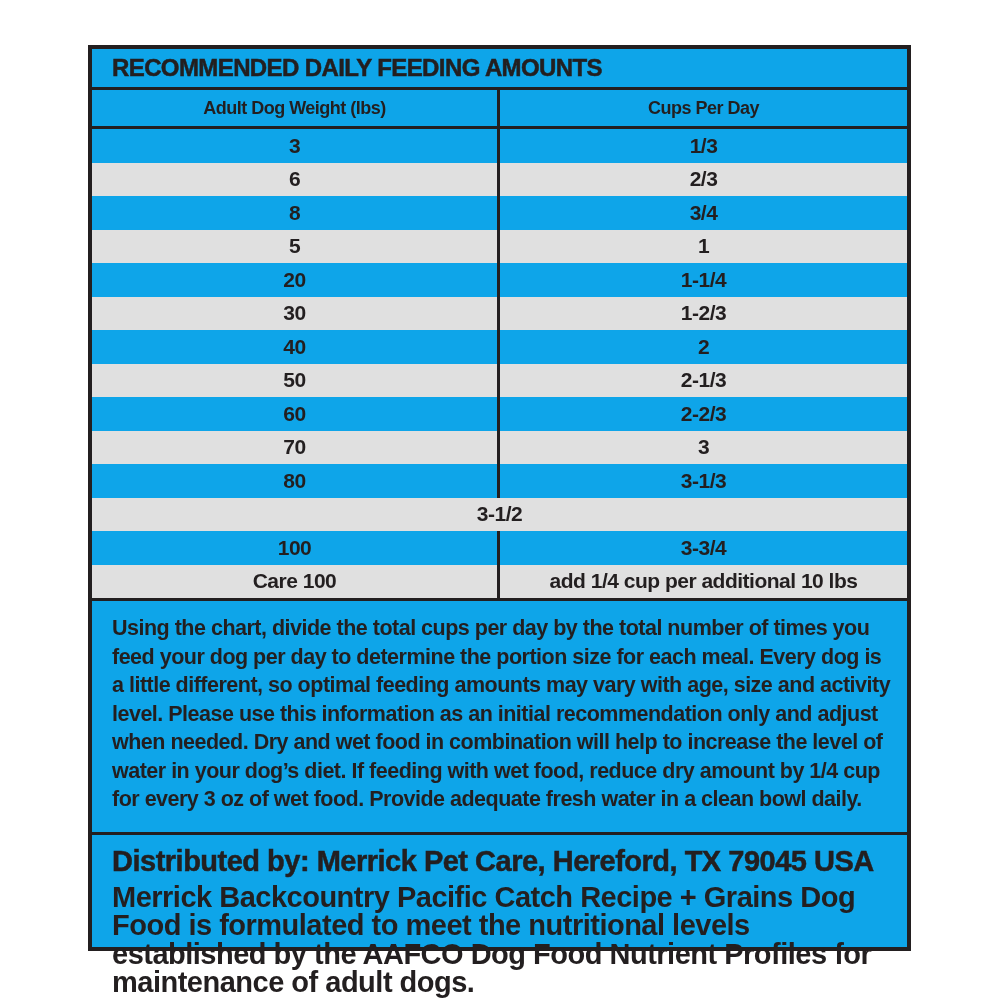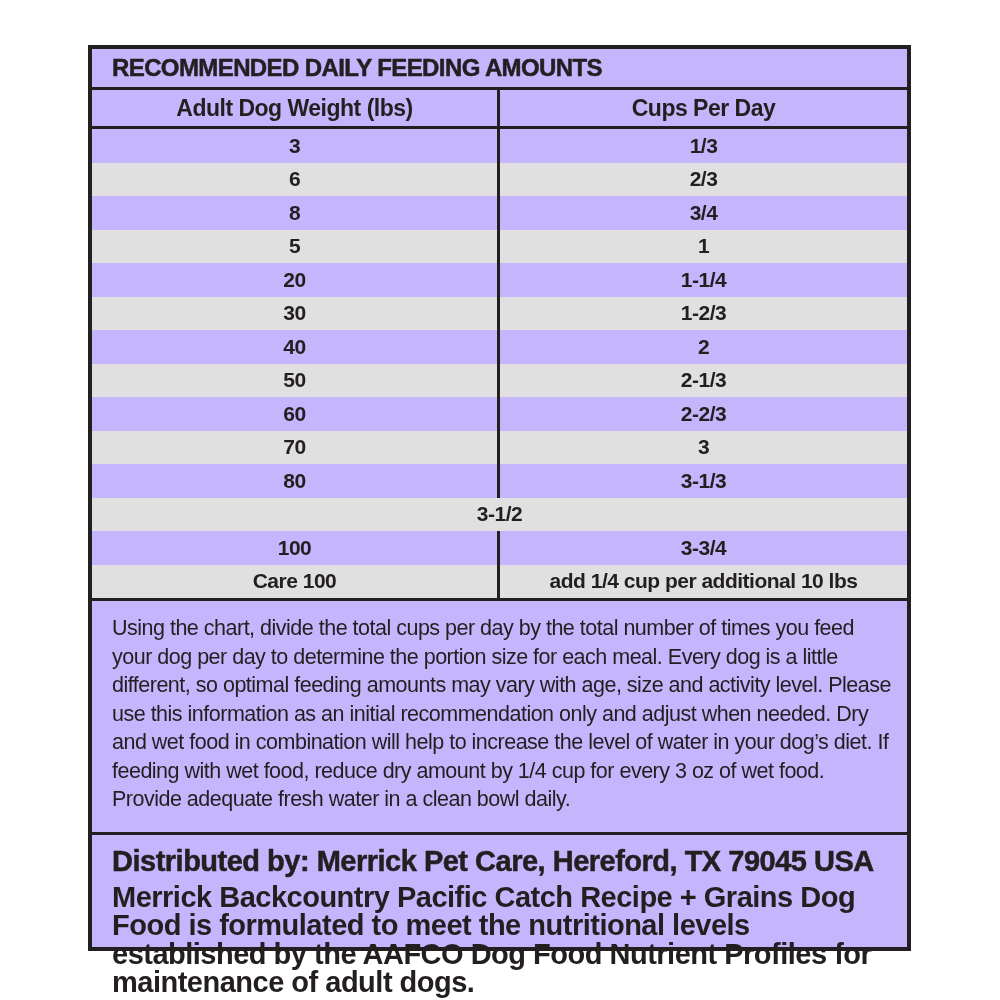--- a/index.html
+++ b/index.html
@@ -7,21 +7,21 @@
     width: 1000px; height: 1000px;
     background: #ffffff;
     font-family: "Liberation Sans", "DejaVu Sans", sans-serif;
     color: #231f20;
   }
   .label-box {
     position: absolute;
     left: 88px; top: 45px;
     width: 823px; height: 906px;
     border: 4px solid #231f20;
-    background: #c4b5fd;
+    background: #0ea5e9;
     display: flex;
     flex-direction: column;
   }
   
   .title-bar {
     height: 41px;
     flex: 0 0 41px;
     border-bottom: 3px solid #231f20;
     display: flex;
     align-items: center;
@@ -35,21 +35,21 @@
   .header-row {
     height: 39px;
     flex: 0 0 39px;
     border-bottom: 3px solid #231f20;
     display: flex;
   }
   .header-cell {
     display: flex;
     align-items: center;
     justify-content: center;
-    font-size: 23px;
+    font-size: 18px;
     font-weight: bold;
     letter-spacing: -0.5px;
   }
   .header-cell.left { flex: 0 0 408px; border-right: 3px solid #231f20; }
   .header-cell.right { flex: 1; }
   
   .data-rows {
     flex: 0 0 472px;
     border-bottom: 3px solid #231f20;
     display: flex;
@@ -69,21 +69,21 @@
     letter-spacing: -0.5px;
   }
   .cell.weight { flex: 0 0 408px; border-right: 3px solid #231f20; }
   .cell.cups { flex: 1; }
   
   .instructions {
     flex: 0 0 234px;
     border-bottom: 3px solid #231f20;
     padding: 13px 11px 0 20px;
     font-size: 21.5px;
-    font-weight: normal;
+    font-weight: bold;
     letter-spacing: -0.5px;
     line-height: 28.5px;
   }
   
   .distribution {
     flex: 1;
     padding: 12px 26px 0 20px;
     font-size: 29px;
     letter-spacing: -0.5px;
     line-height: 28.5px;

